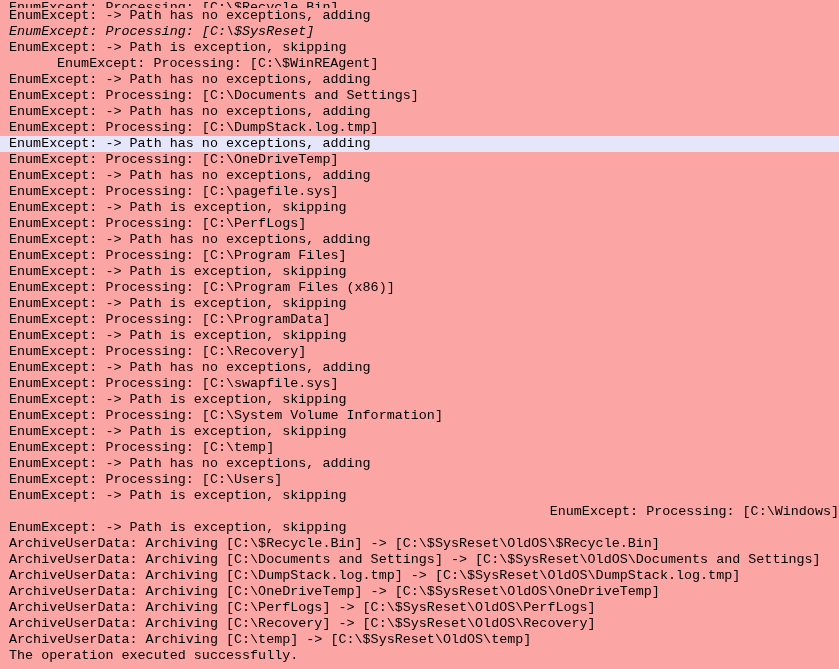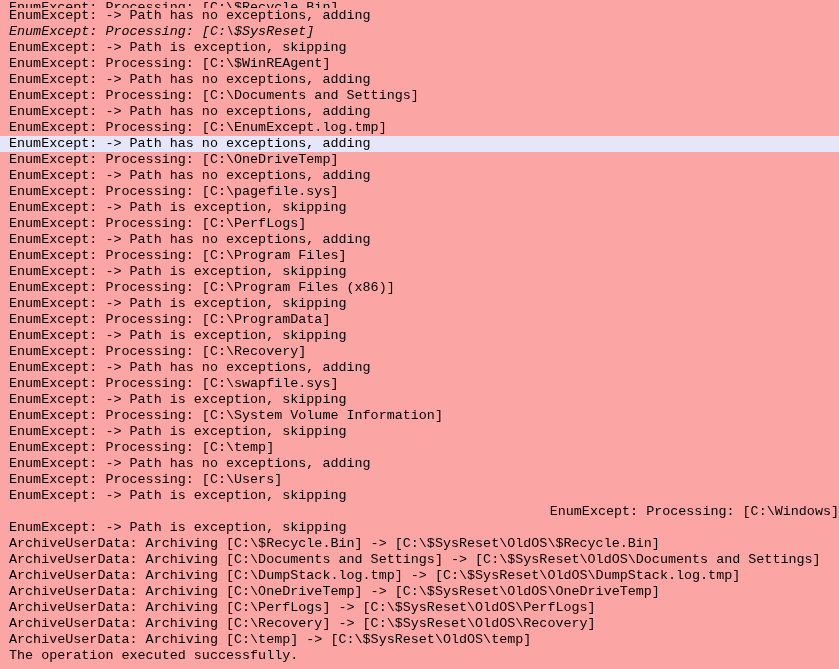--- a/index.html
+++ b/index.html
@@ -52,25 +52,25 @@
   }
 </style>
 </head>
 <body>
 
 <div id="console-output" style="background: #fca5a5;">
     <div class="log-line" style="color: rgb(0, 0, 0);">EnumExcept: Processing: [C:\$Recycle.Bin]</div>
     <div class="log-line" style="color: rgb(0, 0, 0);">EnumExcept: -&gt; Path has no exceptions, adding</div>
     <div class="log-line" style="color: rgb(0, 0, 0); font-style: italic;">EnumExcept: Processing: [C:\$SysReset]</div>
     <div class="log-line" style="color: rgb(0, 0, 0);">EnumExcept: -&gt; Path is exception, skipping</div>
-    <div class="log-line" style="color: rgb(0, 0, 0);">EnumExcept: Processing: [C:\$WinREAgent]</div>
+    <div class="log-line" style="color: rgb(0, 0, 0); margin-left: 48px;">EnumExcept: Processing: [C:\$WinREAgent]</div>
     <div class="log-line" style="color: rgb(0, 0, 0);">EnumExcept: -&gt; Path has no exceptions, adding</div>
     <div class="log-line" style="color: rgb(0, 0, 0);">EnumExcept: Processing: [C:\Documents and Settings]</div>
     <div class="log-line" style="color: rgb(0, 0, 0);">EnumExcept: -&gt; Path has no exceptions, adding</div>
-    <div class="log-line" style="color: rgb(0, 0, 0);">EnumExcept: Processing: [C:\EnumExcept.log.tmp]</div>
+    <div class="log-line" style="color: rgb(0, 0, 0);">EnumExcept: Processing: [C:\DumpStack.log.tmp]</div>
     <div class="log-line highlighted" style="background: rgb(230, 230, 250); color: rgb(0, 0, 0);">EnumExcept: -&gt; Path has no exceptions, adding</div>
     <div class="log-line" style="color: rgb(0, 0, 0);">EnumExcept: Processing: [C:\OneDriveTemp]</div>
     <div class="log-line" style="color: rgb(0, 0, 0);">EnumExcept: -&gt; Path has no exceptions, adding</div>
     <div class="log-line" style="color: rgb(0, 0, 0);">EnumExcept: Processing: [C:\pagefile.sys]</div>
     <div class="log-line" style="color: rgb(0, 0, 0);">EnumExcept: -&gt; Path is exception, skipping</div>
     <div class="log-line" style="color: rgb(0, 0, 0);">EnumExcept: Processing: [C:\PerfLogs]</div>
     <div class="log-line" style="color: rgb(0, 0, 0);">EnumExcept: -&gt; Path has no exceptions, adding</div>
     <div class="log-line" style="color: rgb(0, 0, 0);">EnumExcept: Processing: [C:\Program Files]</div>
     <div class="log-line" style="color: rgb(0, 0, 0);">EnumExcept: -&gt; Path is exception, skipping</div>
     <div class="log-line" style="color: rgb(0, 0, 0);">EnumExcept: Processing: [C:\Program Files (x86)]</div>

